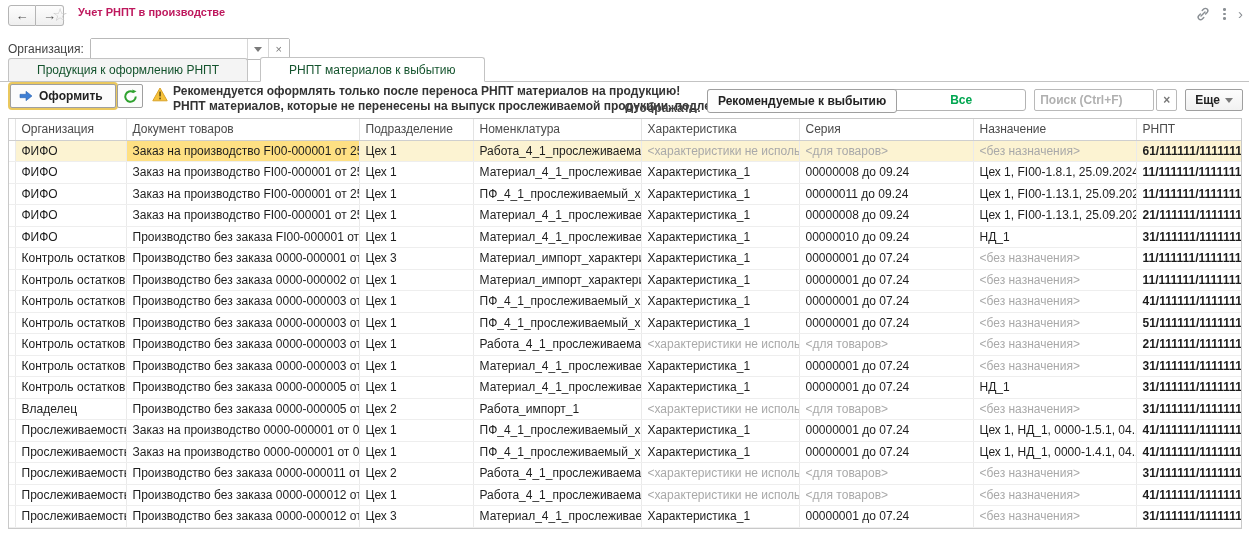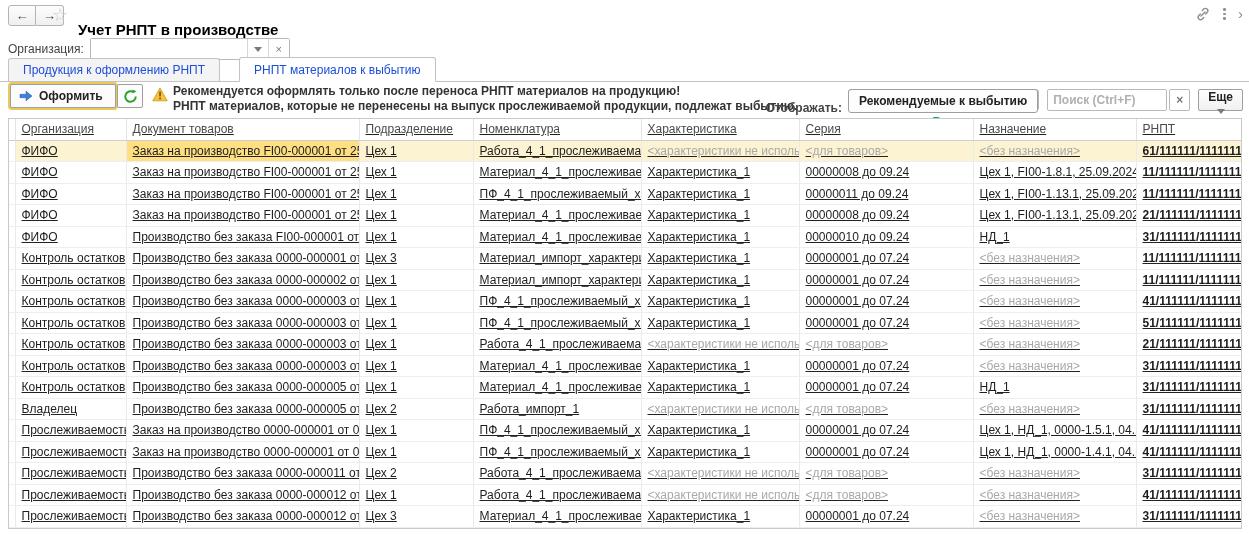--- a/index.html
+++ b/index.html
@@ -12,79 +12,79 @@
   
   .topbar { position:absolute; top:0; left:0; width:100%; height:30px; }
   .nav-group { position:absolute; left:8px; top:5px; display:flex; }
   .nav-btn {
     width:28px; height:21px; border:1px solid #b5b5b5; background:linear-gradient(#fdfdfd,#efefef);
     display:flex; align-items:center; justify-content:center; color:#4a4a4a; font-size:13px; cursor:default;
   }
   .nav-btn.back { border-radius:3px 0 0 3px; }
   .nav-btn.fwd  { border-radius:0 3px 3px 0; border-left:none; }
   .fav-star { position:absolute; left:52px; top:4px; font-size:18px; color:#c9c9c9; }
-  .page-title { position:absolute; left:78px; top:21px; font-size:15px; font-weight:bold; color:#000000; }
+  .page-title { position:absolute; left:78px; top:6px; font-size:11px; font-weight:bold; color:#be185d; }
   .top-icons { position:absolute; right:6px; top:6px; display:flex; align-items:center; gap:12px; }
   .dots-icon { display:flex; flex-direction:column; gap:2px; }
   .dots-icon i { width:2.6px; height:2.6px; border-radius:50%; background:#8a8f94; }
   .chev { color:#8a8f94; font-size:15px; line-height:14px; }
   
   .org-row { position:absolute; top:32px; left:8px; height:34px; display:flex; align-items:center; }
   .org-label { color:#444; margin-right:6px; }
   .combo { display:flex; width:200px; height:22px; border:1px solid #b9b9b9; border-radius:2px; background:#fff; }
   .combo input { flex:1; border:none; outline:none; min-width:0; padding:0 4px; font:inherit; }
   .combo .dd-btn, .combo .clr-btn {
     width:21px; display:flex; align-items:center; justify-content:center;
     border-left:1px solid #d6d6d6; background:#fff; color:#777; font-size:11px; cursor:default;
   }
   .caret-down { width:0; height:0; border-left:4px solid transparent; border-right:4px solid transparent; border-top:5px solid #7a7a7a; }
   
   .tabs { position:absolute; top:57px; left:0; width:100%; height:25px; border-bottom:1px solid #c3c3c3; padding-left:8px; display:flex; align-items:flex-end; }
   .tab {
-    height:23px; line-height:22px; padding:0 14px; margin-right:19px;
+    height:23px; line-height:22px; padding:0 28px; margin-right:12px;
     border:1px solid #c3c3c3; border-bottom:none; border-radius:3px 3px 0 0;
-    background:#f4f4f4; color:#1d4ed8; position:relative; cursor:default;
+    background:#f4f4f4; color:#14532d; position:relative; cursor:default;
   }
   .tab.active { background:#fff; height:25px; line-height:25px; z-index:2; margin-bottom:-1px; border-bottom:1px solid #fff; }
   
   .cmdbar { position:absolute; top:81px; left:0; width:100%; height:36px;font-weight:bold; }
   .btn-submit {
     position:absolute; left:10px; top:3px; height:24px; display:flex; align-items:center; gap:6px;
     padding:0 12px 0 8px; background:#fcfcfc; border:1px solid #9f9f9f; border-radius:2px;
     box-shadow:0 0 0 2px #eac85e; color:#222; cursor:default;
   }
   .btn-refresh {
     position:absolute; left:117px; top:3px; width:26px; height:24px; display:flex; align-items:center; justify-content:center;
     background:#fcfcfc; border:1px solid #9f9f9f; border-radius:2px; cursor:default;
   }
   .warn-icon { position:absolute; left:152px; top:6px; }
   .warn-text { position:absolute; left:173px; top:3px; line-height:15px; color:#333; }
   .right-controls { position:absolute; right:6px; top:4px; display:flex; align-items:center; }
   .display-label { color:#444; margin-right:6px;margin-top:16px; }
-  .seg-group { display:flex; height:22px; border:1px solid #b3b3b3; border-radius:3px; background:#fff;flex-direction:column; }
+  .seg-group { display:flex; height:22px; border:1px solid #b3b3b3; border-radius:3px; background:#fff; }
   .seg-btn {
     height:24px; margin:-1px 0 -1px -1px; padding:0 10px; line-height:22px;
     border:1px solid #9f9f9f; border-radius:3px; background:#fdfdfd; color:#222; cursor:default; white-space:nowrap;
   }
   .seg-flat { min-width:128px; text-align:center; line-height:20px; color:#00a650; cursor:default; white-space:nowrap; }
   .search-wrap { display:flex; margin-left:8px; }
   .search-wrap input {
     width:120px; height:22px; border:1px solid #b9b9b9; border-radius:2px; padding:0 5px; font:inherit; color:#222; outline:none;
   }
   .search-wrap input::placeholder { color:#b0b0b0; }
   .search-clear {
     width:21px; height:22px; margin-left:2px; display:flex; align-items:center; justify-content:center;
     border:1px solid #b9b9b9; border-radius:2px; background:#fff; color:#777; cursor:default;
   }
   .btn-more {
     height:22px; margin-left:8px; padding:0 9px; display:flex; align-items:center; gap:5px;
-    border:1px solid #9f9f9f; border-radius:2px; background:linear-gradient(#fdfdfd,#f1f1f1); color:#222; cursor:default;flex-direction:column;
+    border:1px solid #9f9f9f; border-radius:2px; background:linear-gradient(#fdfdfd,#f1f1f1); color:#222; cursor:default;
   }
   
-  .grid-wrap { position:absolute; top:118px; left:8px; width:1234px; border:1px solid #c9c9c9; background:#fff;text-decoration:underline; }
+  .grid-wrap { position:absolute; top:118px; left:8px; width:1234px; border:1px solid #c9c9c9; background:#fff; }
   table.grid { table-layout:fixed; width:1232px; border-collapse:collapse; }
   .grid th {
     height:21px; padding:0 6px; text-align:left; font-weight:normal; color:#4a4a4a;
     border-right:1px solid #e3e3e3; border-bottom:1px solid #cfcfcf; background:#fff;
     white-space:nowrap; overflow:hidden; cursor:default;
   }
   .grid td {
     height:20.5px; line-height:20.5px; padding:0 6px; color:#1d1d1d;
     border-right:1px solid #eaeaea; border-bottom:1px solid #eeeeee;
     white-space:nowrap; overflow:hidden; cursor:default;

